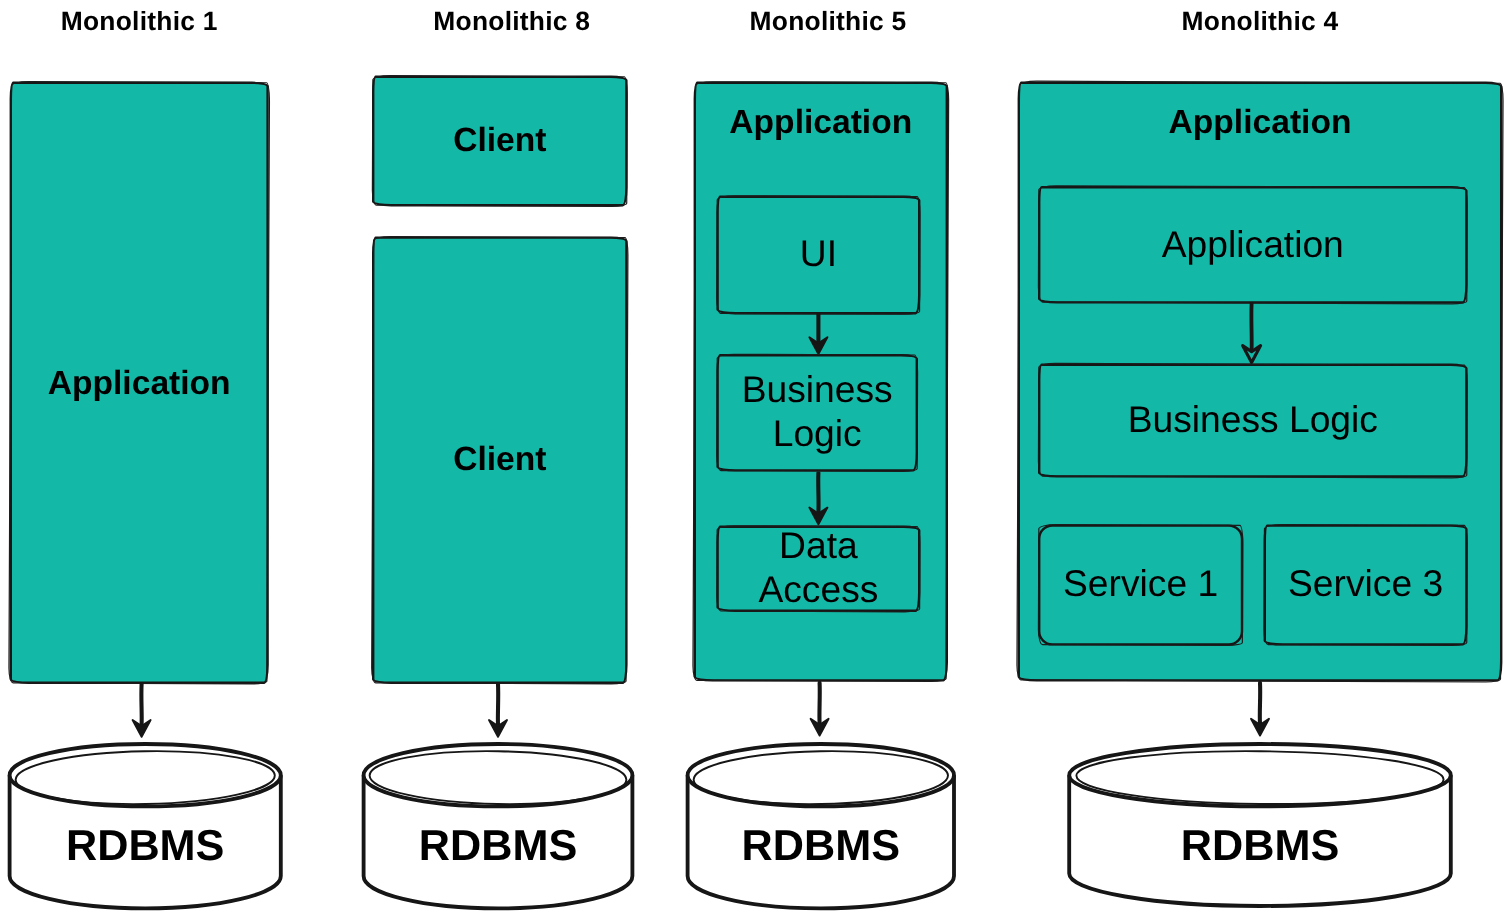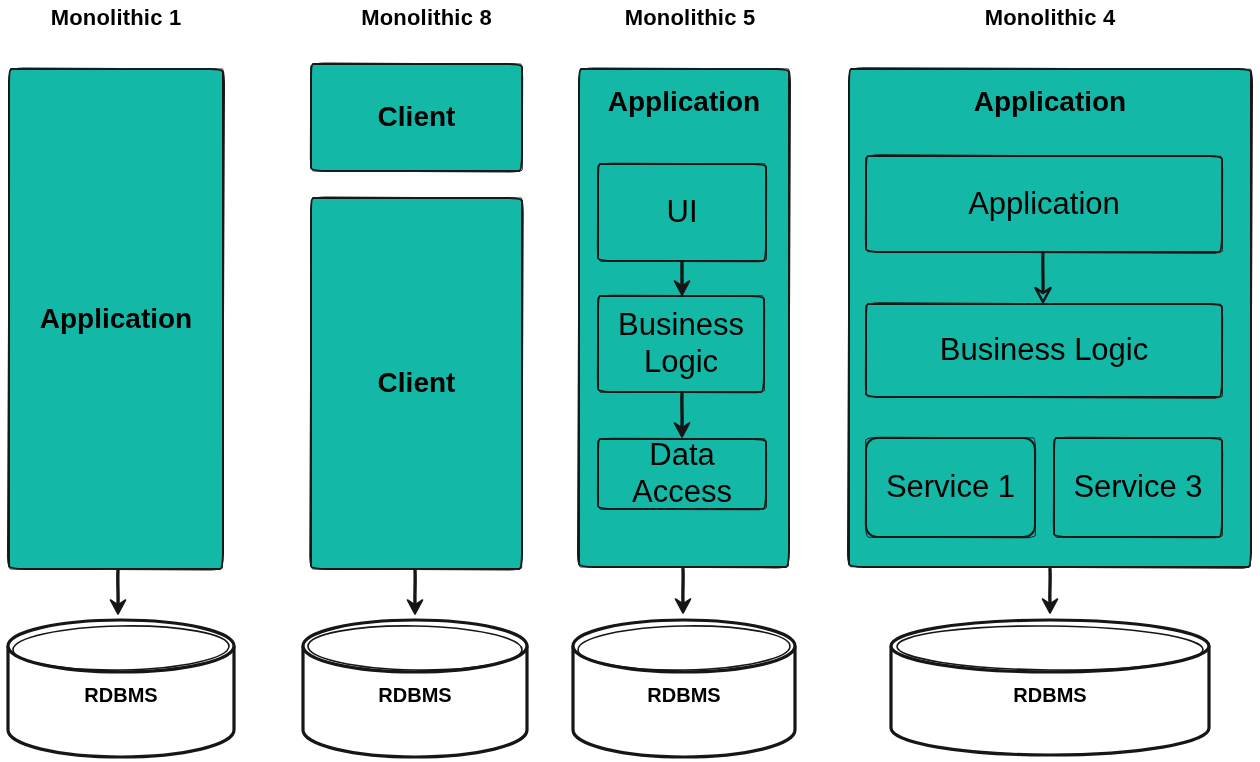--- a/index.html
+++ b/index.html
@@ -58,21 +58,21 @@
   }
 
   
   .arrow-svg, .cyl-svg { position: absolute; display: block; }
   .cylinder { position: absolute; }
   .cyl-label {
     position: absolute;
     left: 0; right: 0;
     top: 70px;
     text-align: center;
-    font-size: 20px;
+    font-size: 36px;
     font-weight: 700;
   }
 </style>
 </head>
 <body>
 
 <div id="canvas">
 
   <div class="col-title" style="left:8px; top:5px; width:216px;">Monolithic 1</div>
 

